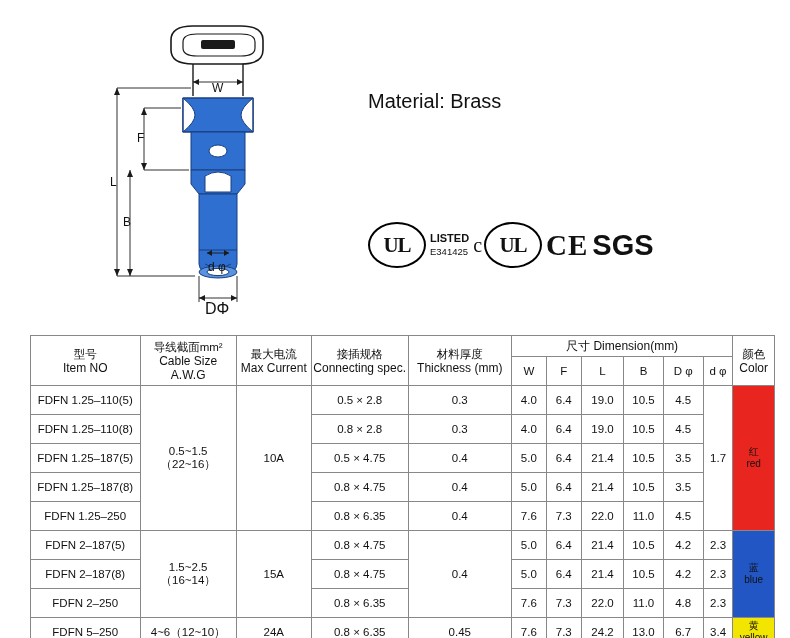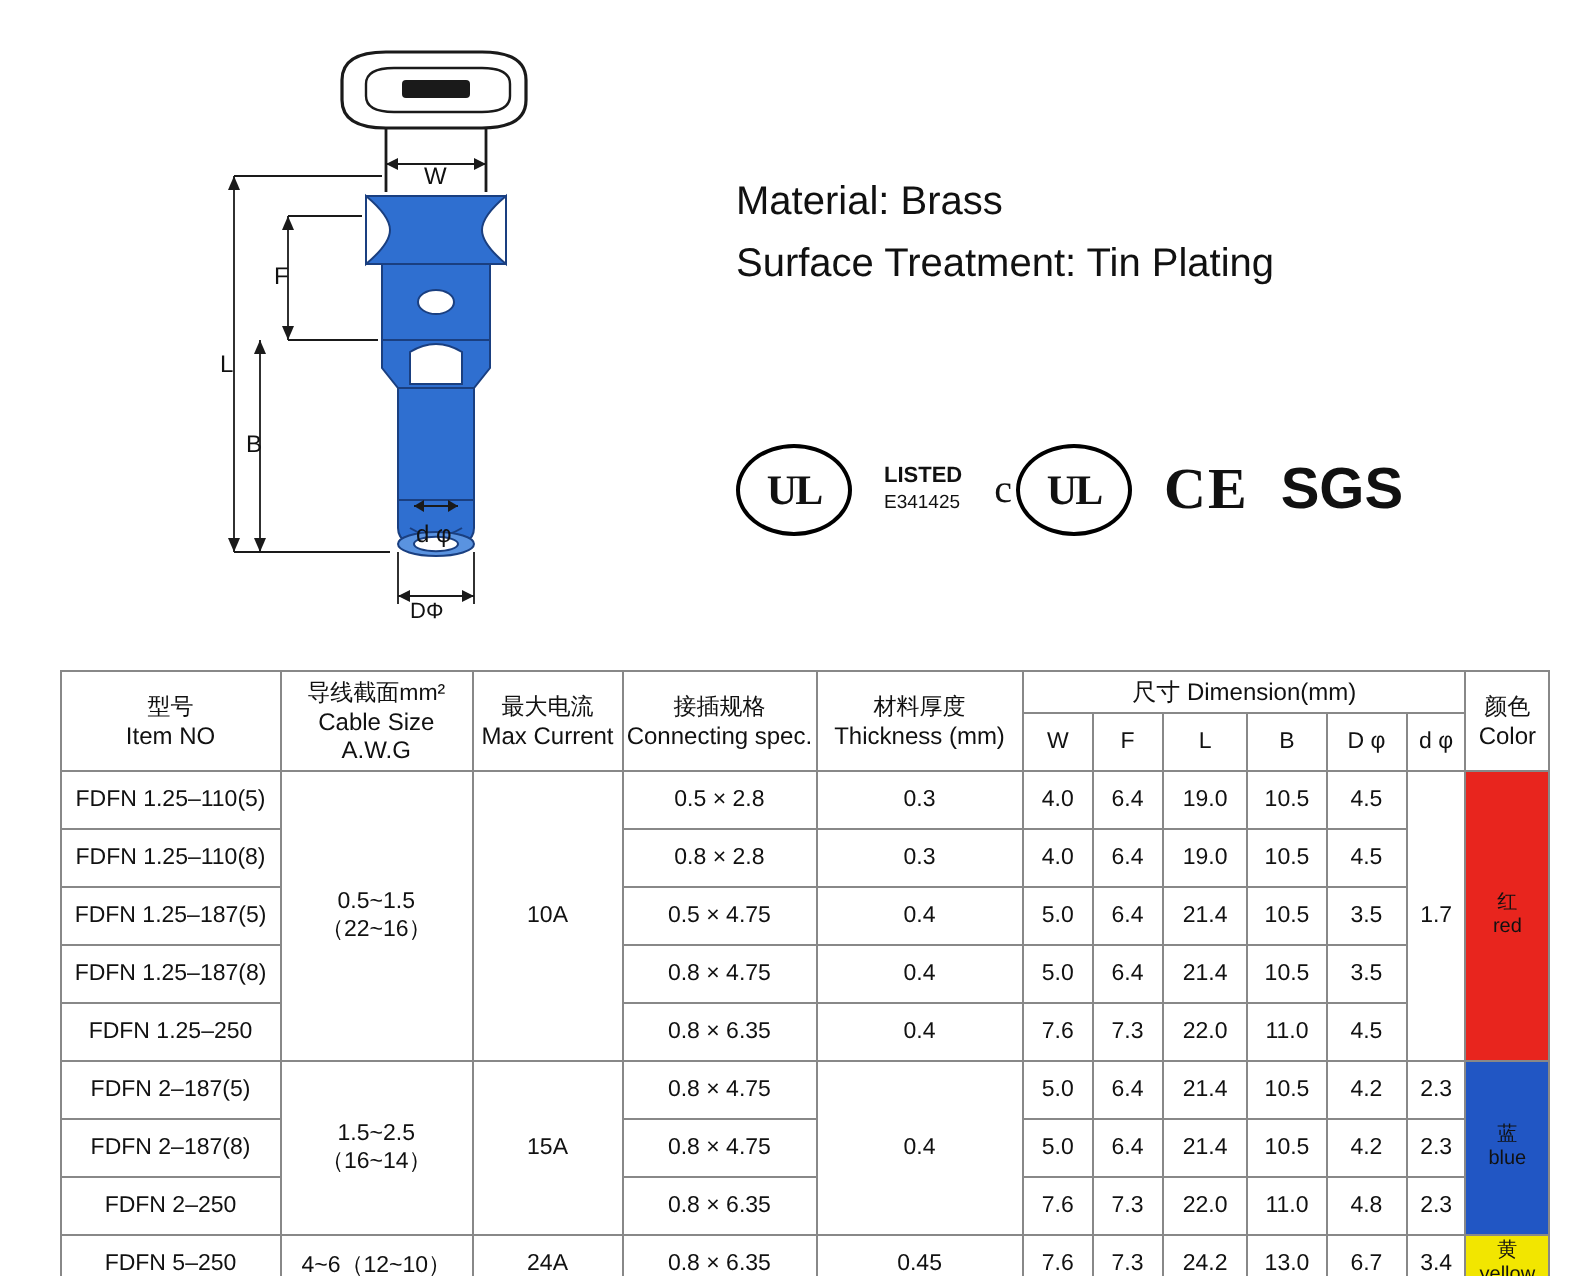--- a/index.html
+++ b/index.html
@@ -8,21 +8,21 @@
     font-family:"Liberation Sans", sans-serif;
     color:#111;position:relative;overflow:hidden;
   }
   .spec-text{
     position:absolute;left:368px;top:62px;
     font-size:20px;line-height:31px;color:#111;margin-top:24px;
   }
   .spec-text div{white-space:nowrap;}
 
   
-  .certs{position:absolute;left:368px;top:222px;display:flex;align-items:center;gap:16px;}
+  .certs{position:absolute;left:368px;top:222px;display:flex;align-items:center;gap:4px;}
   .ul-mark{
     width:54px;height:42px;border:2.5px solid #000;border-radius:50%;
     display:flex;align-items:center;justify-content:center;
     font-family:"Liberation Serif", serif;font-weight:bold;font-size:21px;letter-spacing:-1px;
   }
   .listed{font-size:11px;line-height:13px;font-weight:bold;font-family:"Liberation Sans",sans-serif;}
   .listed .code{font-weight:normal;font-size:9.5px;}
   .c-ul{display:flex;align-items:center;gap:2px;}
   .c-letter{font-family:"Liberation Serif",serif;font-size:20px;}
   .ce{font-family:Liberation Serif, serif;font-size:29px;font-weight:bold;letter-spacing:1px;}
@@ -107,26 +107,25 @@
       <path d="M142,288 l-6,-3 v6 z" fill="#1a1a1a" stroke="none"></path>
       <line x1="104" y1="266" x2="104" y2="292"></line>
       <line x1="142" y1="266" x2="142" y2="292"></line>
     </g>
   </svg>
   <div style="position:absolute;left:117px;top:71px;font-size:12px;">W</div>
   <div style="position:absolute;left:42px;top:121px;font-size:12px;">F</div>
   <div style="position:absolute;left:15px;top:165px;font-size:12px;">L</div>
   <div style="position:absolute;left:28px;top:205px;font-size:12px;">B</div>
   <div style="position:absolute;left:113px;top:250px;font-size:12px;">d φ</div>
-  <div style="position:absolute;left:110px;top:290px;font-size:11px;">DΦ</div>
+  <div style="position:absolute;left:110px;top:290px;font-size:16px;">DΦ</div>
 </div>
 
 <div class="spec-text">
   <div>Material: Brass</div>
-  <div>Surface Treatment: Tin Plating</div>
 </div>
 
 <div class="certs">
   <div class="ul-mark">UL</div>
   <div class="listed">
     <div>LISTED</div>
     <div class="code">E341425</div>
   </div>
   <div class="c-ul">
     <span class="c-letter">c</span>

